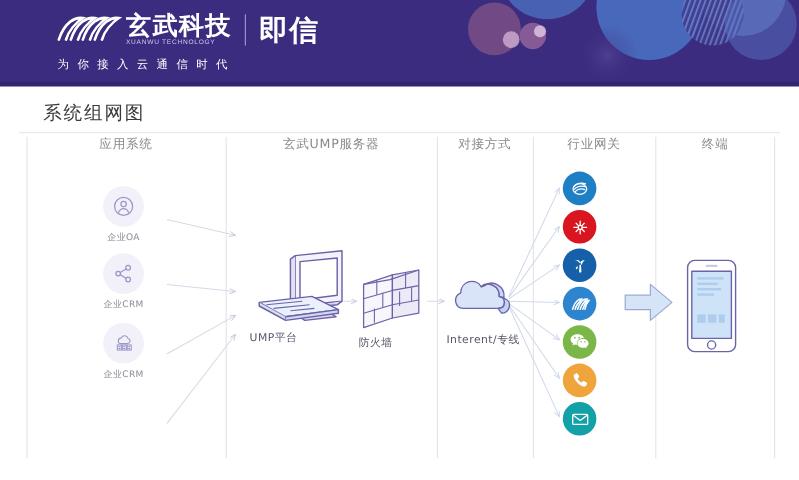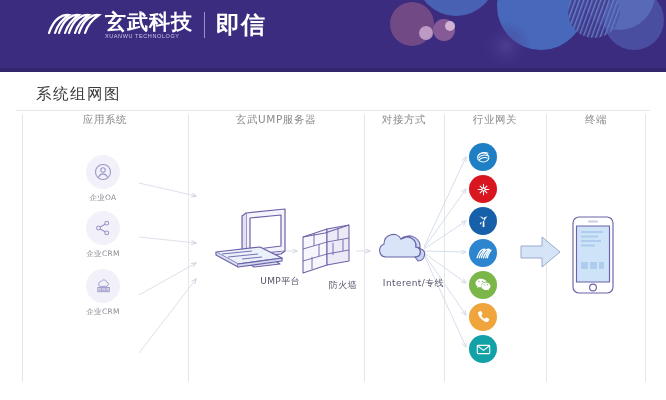--- a/index.html
+++ b/index.html
@@ -20,21 +20,21 @@
   .banner-deco{position:absolute;top:0;right:0;width:300px;height:72px;overflow:hidden;}
   .logo-wrap{
     position:absolute;left:46px;top:8px;
     display:flex;flex-direction:column;align-items:flex-start;
   }
   .logo-row{display:flex;align-items:center;height:34px;}
   .logo-mark{width:54px;height:26px;margin-right:5px;flex:0 0 auto;}
   .logo-cn{
     color:#fff;font-size:21px;font-weight:bold;letter-spacing:1px;
     line-height:21px;
-    font-family:Liberation Sans, sans-serif;
+    font-family:Liberation Serif, serif;
   }
   .logo-en{
     color:#cfc6e8;font-size:5.5px;letter-spacing:.6px;
     margin-top:1px;line-height:6px;
     font-family:"Liberation Sans",sans-serif;
   }
   .logo-cn-block{display:flex;flex-direction:column;}
   .logo-divider{
     width:1px;height:26px;background:#9b8fd0;margin:0 11px;flex:0 0 auto;
   }
@@ -83,21 +83,21 @@
     background:#f2f0f9;margin:0 auto;
     display:flex;align-items:center;justify-content:center;
   }
   .app-label{
     margin-top:4px;font-size:7.5px;color:#8b8b96;letter-spacing:.3px;
     font-family:"DejaVu Sans","Liberation Sans",sans-serif;
     white-space:nowrap;
   }
 
   
-  .ctr-node{position:absolute;text-align:right;}
+  .ctr-node{position:absolute;text-align:left;}
   .ctr-label{
     font-size:9px;color:#55556a;letter-spacing:.4px;margin-top:2px;
     font-family:"DejaVu Sans","Liberation Sans",sans-serif;
     white-space:nowrap;
   }
 
   
   .gw{
     position:absolute;width:28px;height:28px;border-radius:50%;
     display:flex;align-items:center;justify-content:center;
@@ -158,20 +158,21 @@
             </g>
           </svg>
         </span>
         <span class="logo-cn-block">
           <span class="logo-cn">玄武科技</span>
           <span class="logo-en">XUANWU TECHNOLOGY</span>
         </span>
         <span class="logo-divider"></span>
         <span class="logo-sub">即信</span>
       </div>
+      <div class="tagline">为你接入云通信时代</div>
     </div>
 
     <div class="banner-base"></div>
   </div>
 
   <div class="title">系统组网图</div>
   <div class="title-rule"></div>
 
   <div class="canvas">
 

